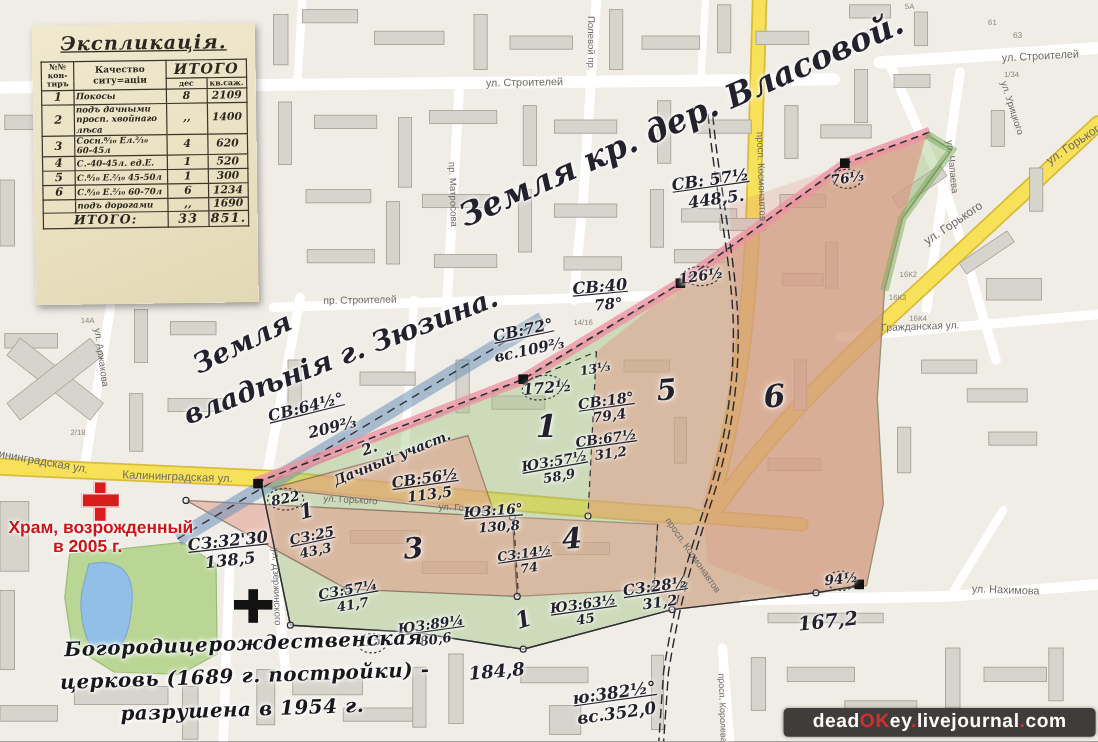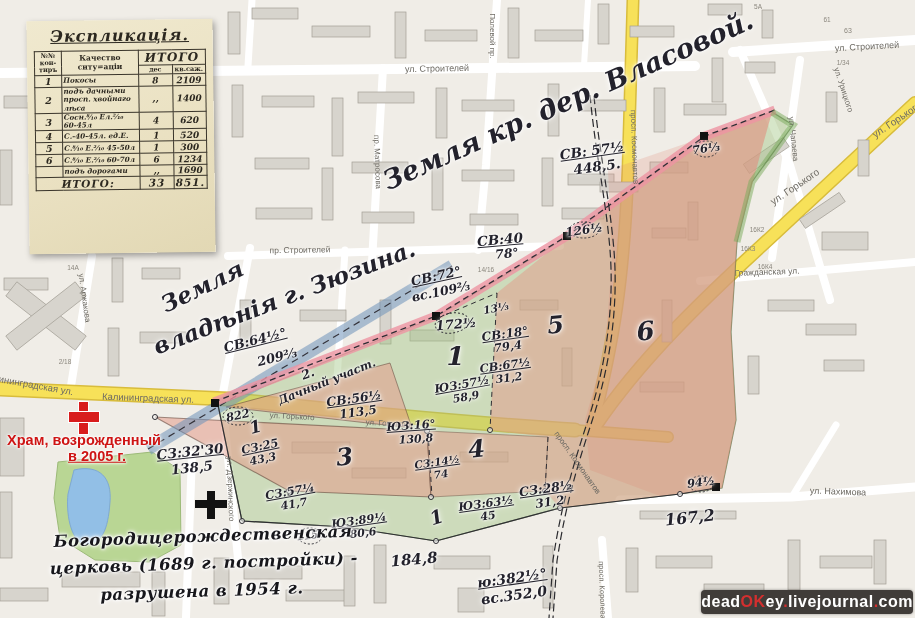--- a/index.html
+++ b/index.html
@@ -46,21 +46,21 @@
   .th-des{width:20px;font-size:6.5px;}
   .th-sazh{width:32px;font-size:6.5px;}
   #expl-table td{font-style:italic;font-weight:700;}
   .c-n{text-align:center;font-size:9.5px;}
   .c-q{font-size:7.2px;line-height:1.15;}
   .c-d{text-align:center;font-size:9px;}
   .c-s{text-align:center;font-size:9px;}
   #expl-table tfoot td{font-size:10.5px;text-align:center;letter-spacing:1px;}
   
   #watermark{position:absolute;right:2px;bottom:4px;background:#403c39;border-radius:4px;
-      padding:3px 0;font-family:"Liberation Sans",sans-serif;font-weight:700;font-size:16px;
+      padding:3px 24px;font-family:"Liberation Sans",sans-serif;font-weight:700;font-size:16px;
       color:#fff;letter-spacing:.5px;box-shadow:0 0 3px rgba(0,0,0,.4);margin-top:16px;}
   #watermark .wm-red{color:#d32f2f;}
 </style>
 </head>
 <body>
 
 <div id="stage">
 
   <svg width="915" height="618" viewBox="0 0 915 618">
     <rect x="0" y="0" width="915" height="618" fill="#f0ede7"></rect>
@@ -350,21 +350,21 @@
       <span class="hw" style="left: 514px; top: 595px; font-size: 14px; --r: -8deg;">вс.352,0</span>
       <span class="hw" style="left: 238px; top: 416px; font-size: 11.5px; --r: -12deg;">822</span>
       <span class="hw plot-num" style="left: 456px; top: 356px; font-size: 26px; --r: 0deg;">1</span>
       <span class="hw plot-num" style="left: 256px; top: 427px; font-size: 17px; --r: -15deg;">1</span>
       <span class="hw plot-num" style="left: 437px; top: 517px; font-size: 19px; --r: -18deg;">1</span>
       <span class="hw plot-num" style="left: 345px; top: 457px; font-size: 24px; --r: -5deg;">3</span>
       <span class="hw plot-num" style="left: 477px; top: 449px; font-size: 24px; --r: -5deg;">4</span>
       <span class="hw plot-num" style="left: 556px; top: 325px; font-size: 24px; --r: -5deg;">5</span>
       <span class="hw plot-num" style="left: 646px; top: 331px; font-size: 26px; --r: -5deg;">6</span>
       <span class="hw modern-red" style="left: 84px; top: 440px; font-size: 14.5px; --r: 0deg;">Храм, возрожденный</span>
-      <span class="hw modern-red" style="left: 97px; top: 456px; font-size: 14.5px; text-decoration: underline; --r: 0deg;">в 2005 г.</span>
+      <span class="hw modern-red" style="left: 73px; top: 456px; font-size: 14.5px; --r: 0deg;">в 2005 г.</span>
       <span class="hw script-label" style="left: 203px; top: 537px; font-size: 16.5px; --r: -2deg;">Богородицерождественская</span>
       <span class="hw script-label" style="left: 204px; top: 564px; font-size: 16.5px; --r: -2deg;">церковь (1689 г. постройки) -</span>
       <span class="hw script-label" style="left: 202px; top: 592px; font-size: 16.5px; --r: -2deg;">разрушена в 1954 г.</span>
     </div>
 
   <div class="cross-red">
     <div class="cv"></div>
       <div class="ch"></div>
   </div>
   <div class="cross-black">

